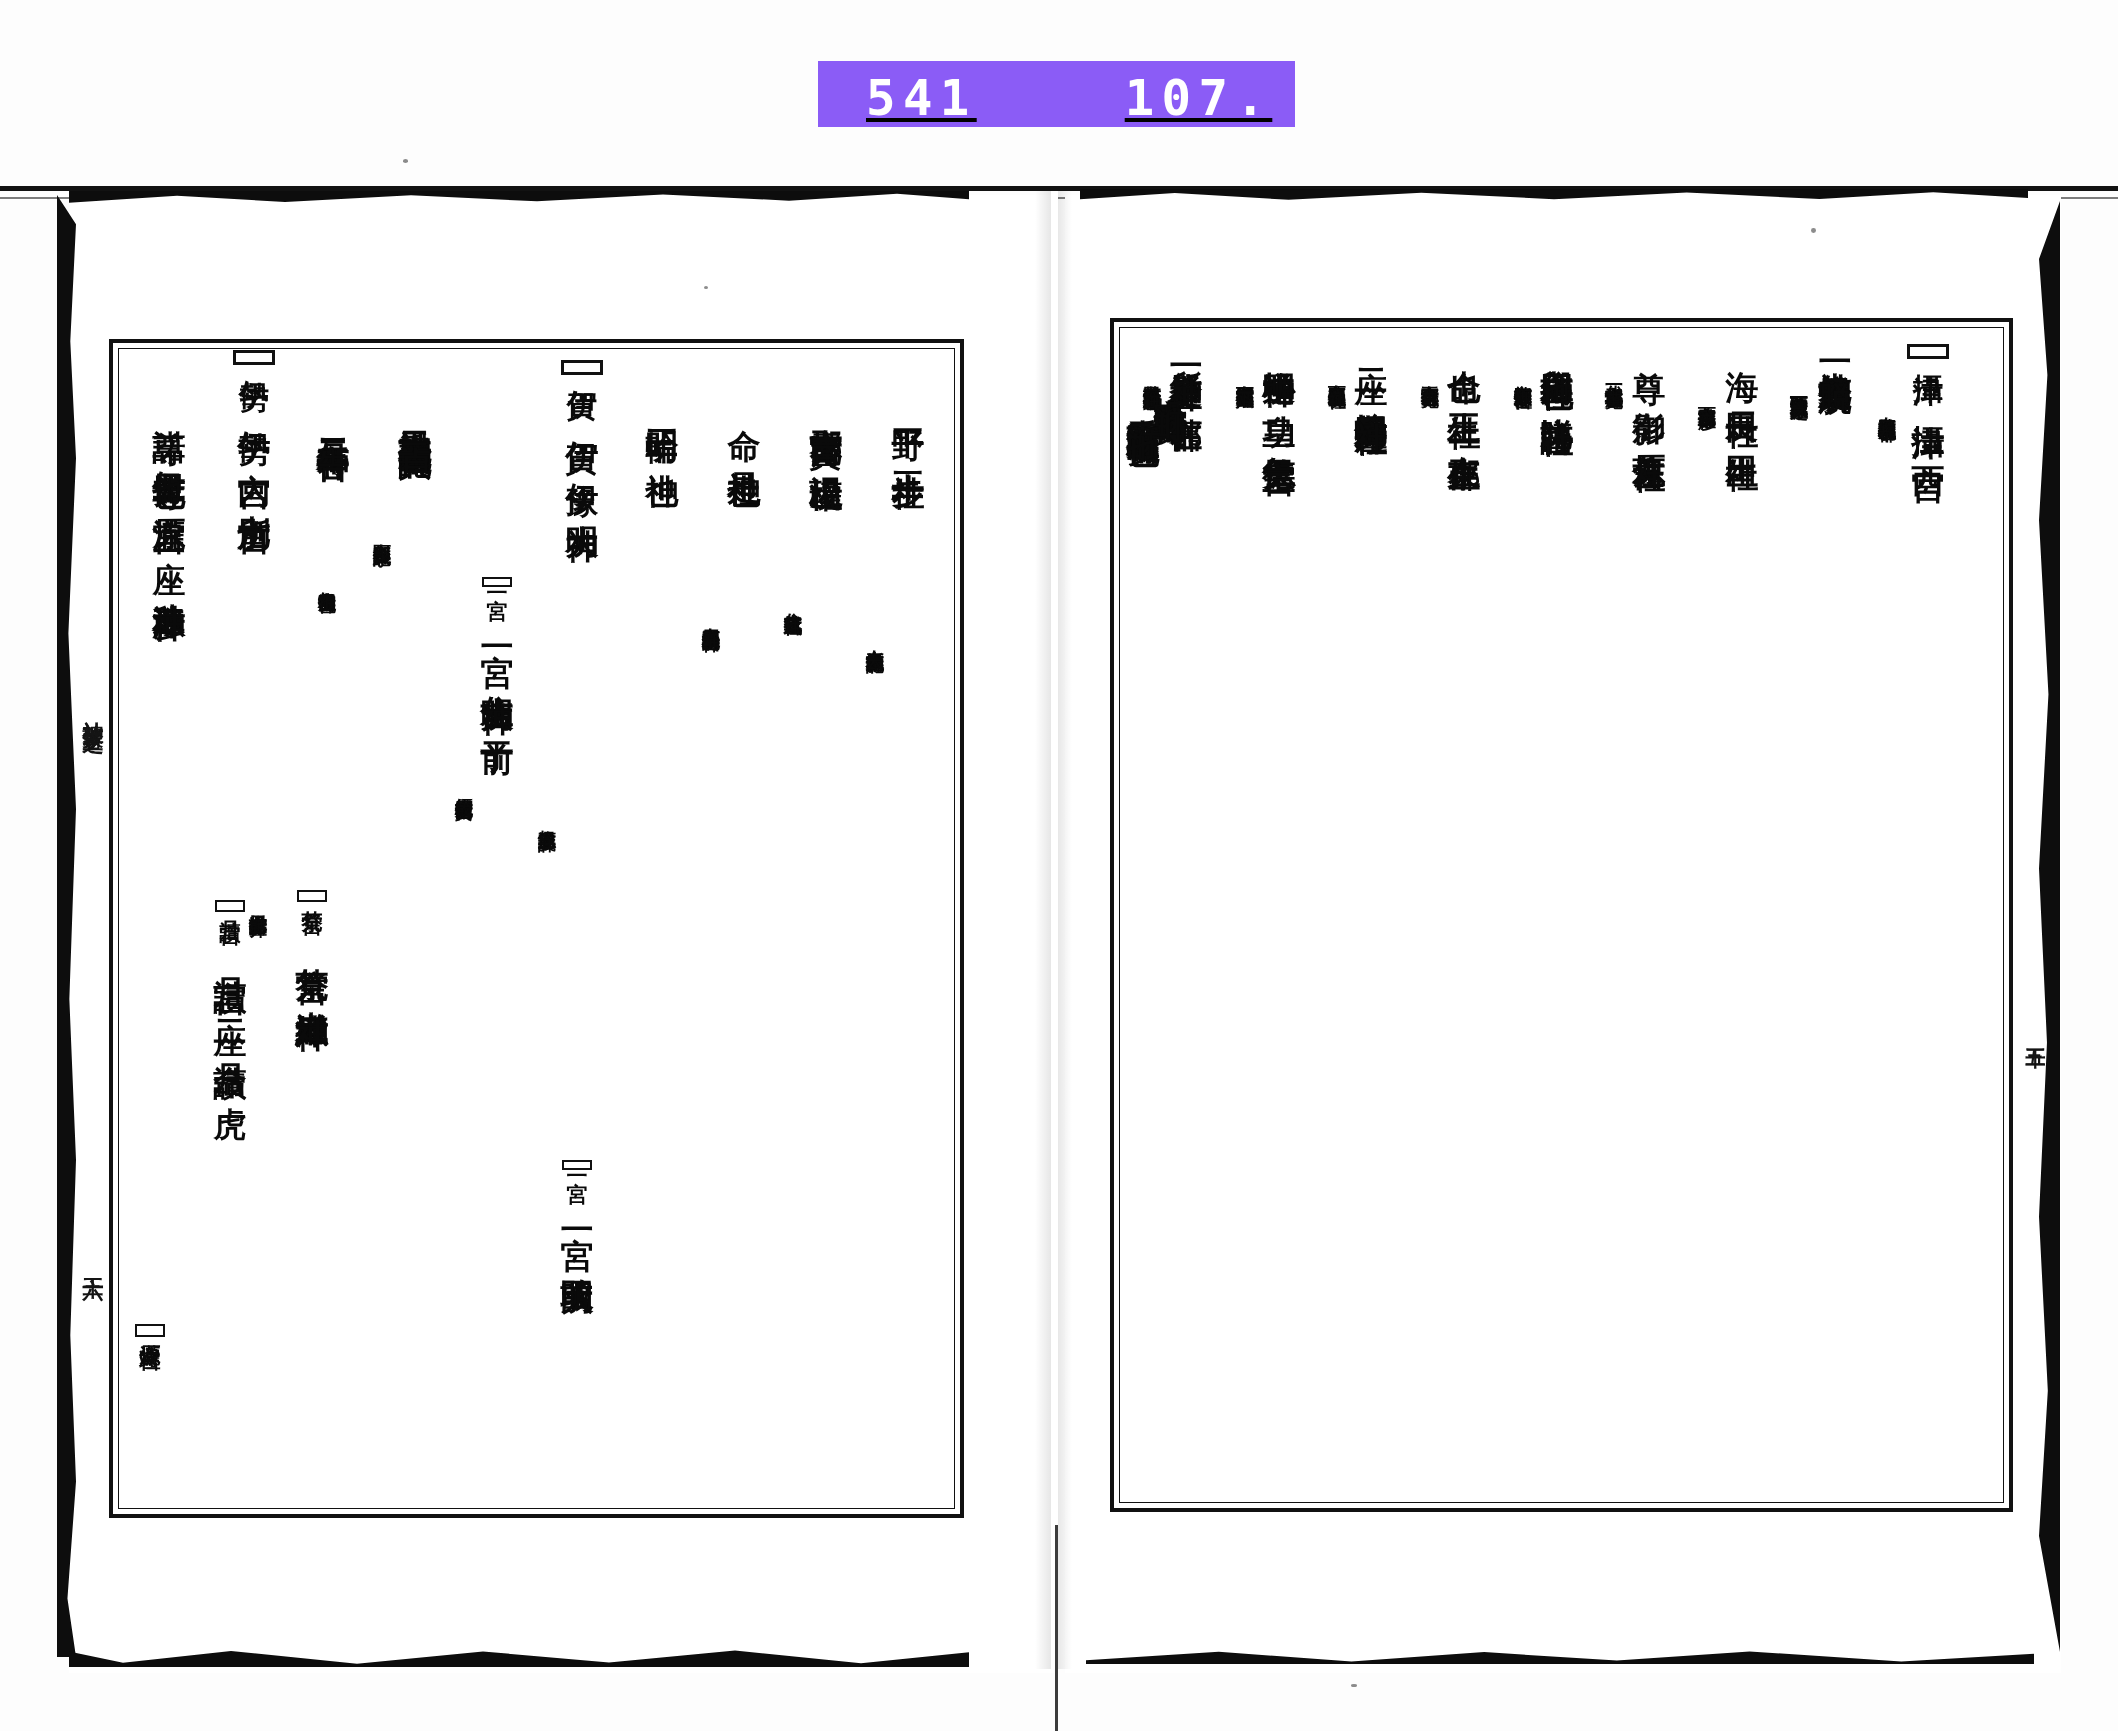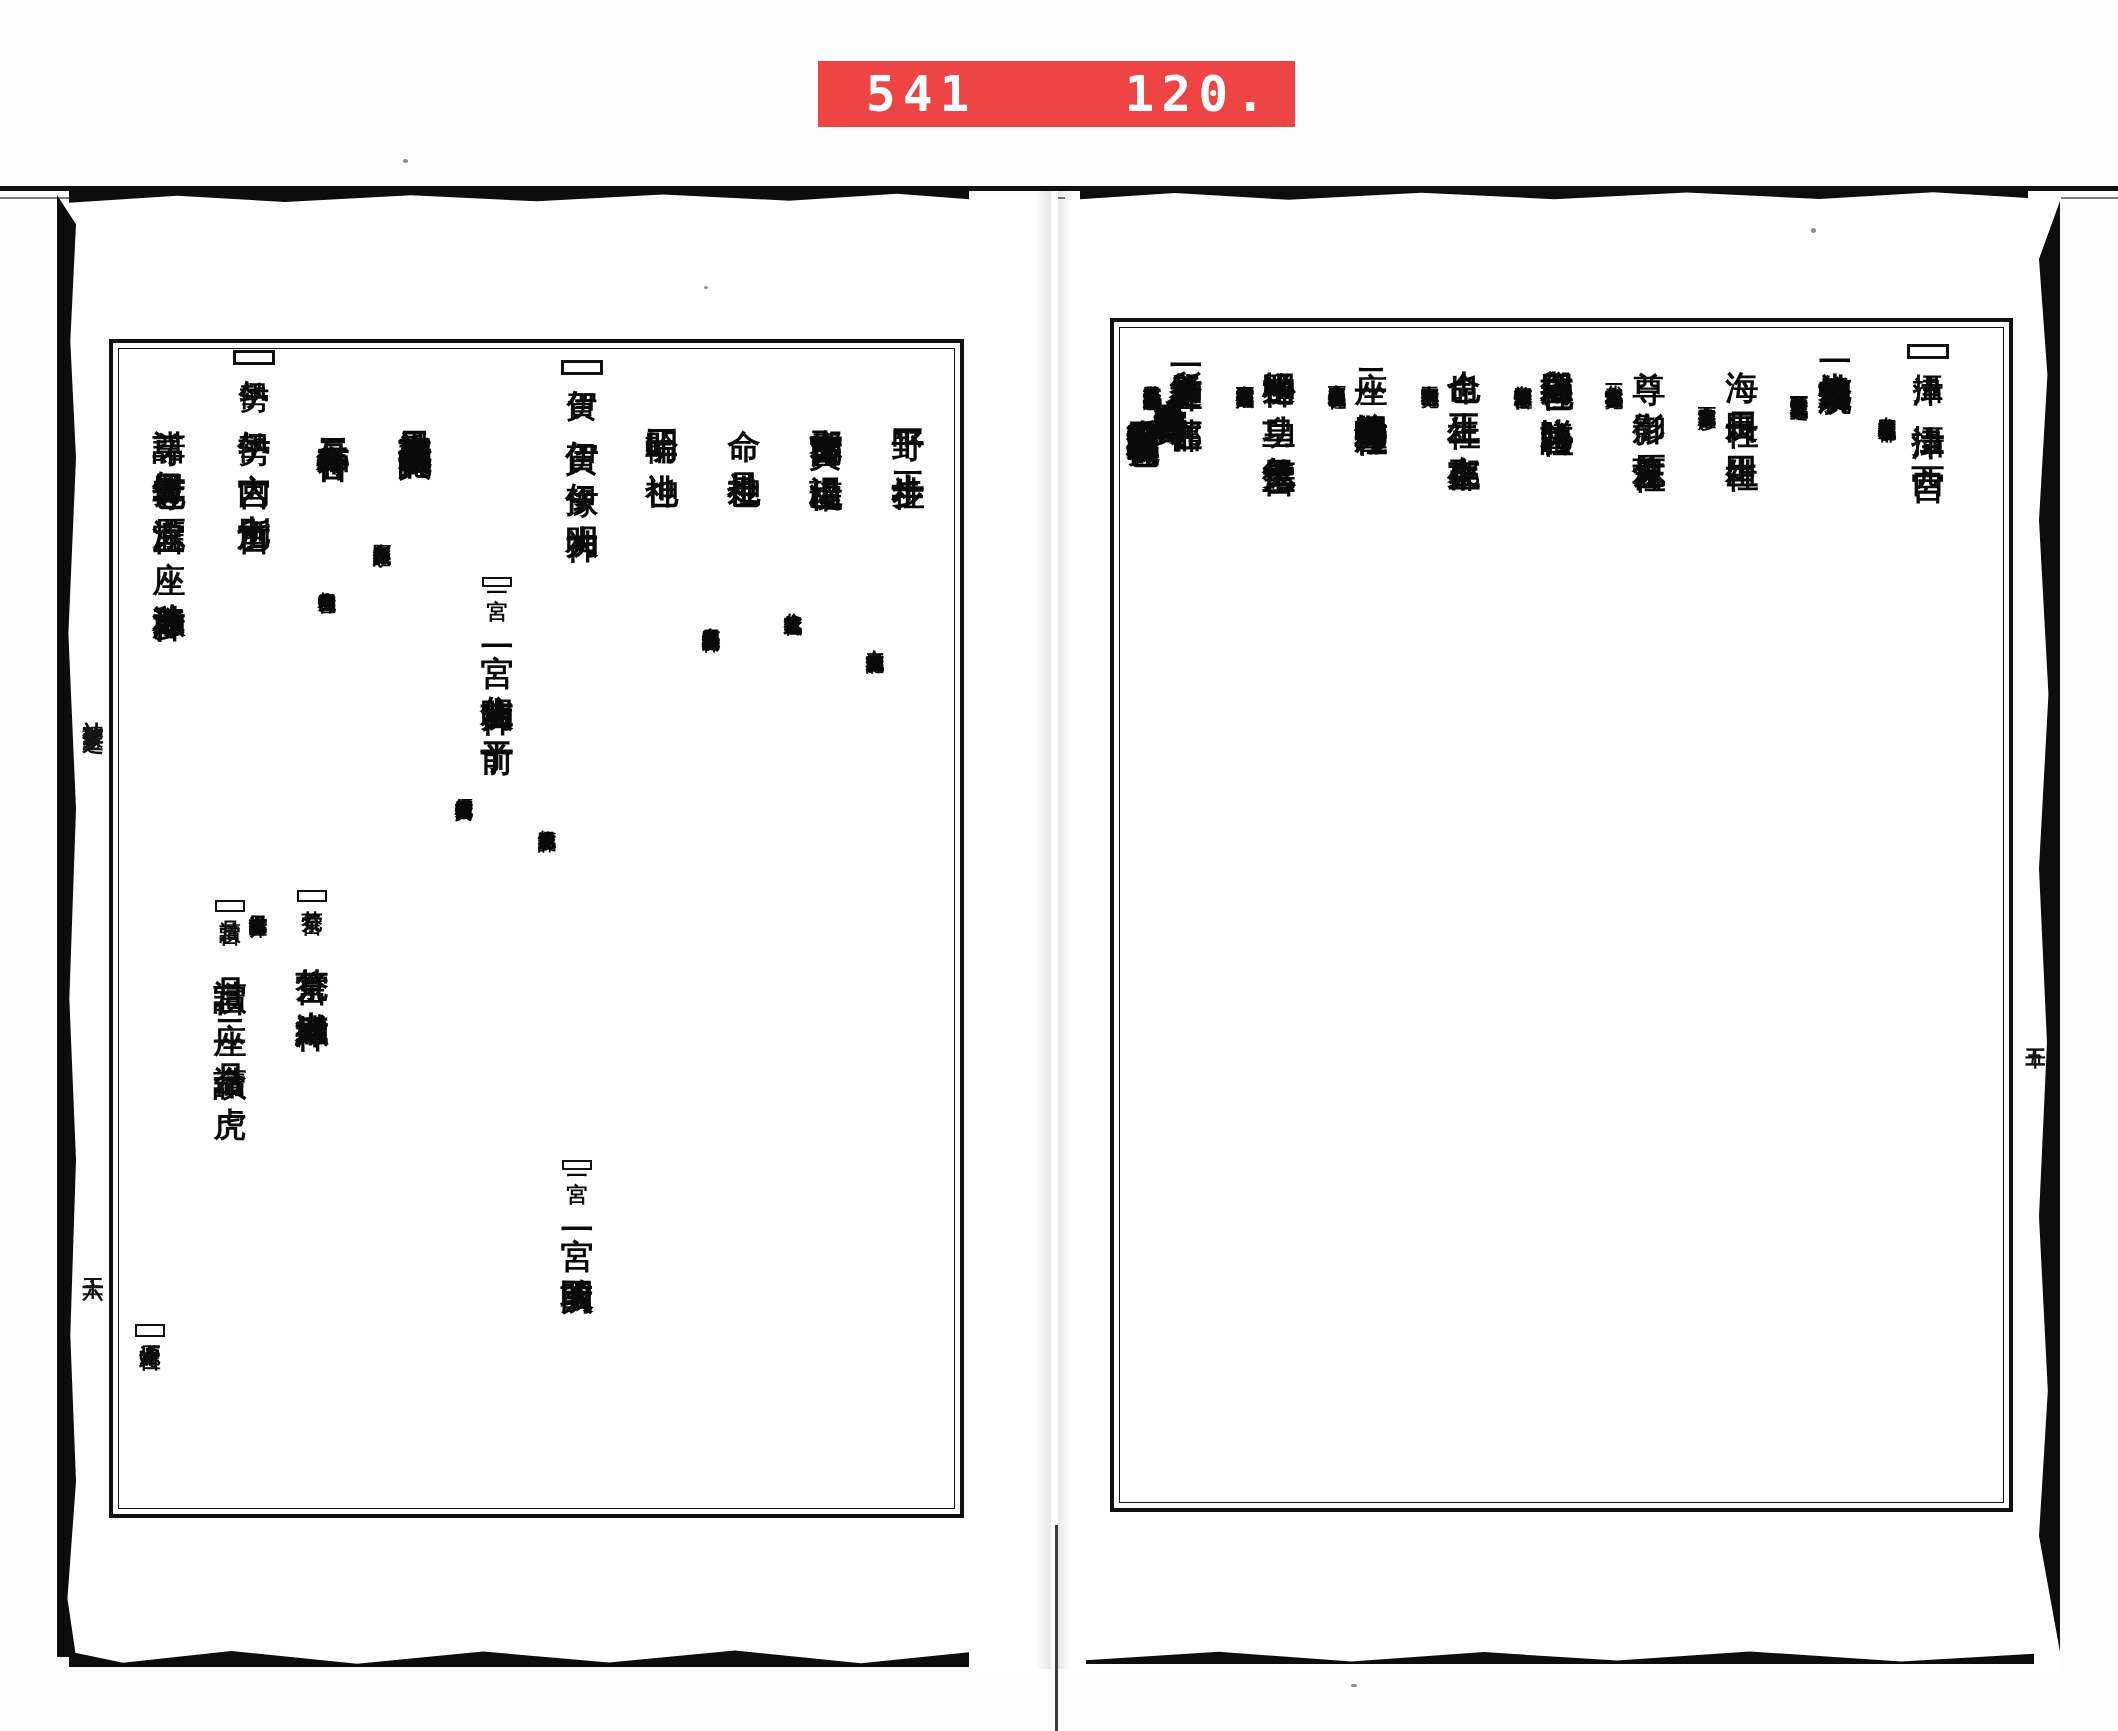--- a/index.html
+++ b/index.html
@@ -5,21 +5,21 @@
   html,body{margin:0;padding:0;background:#ffffff;}
   body{width:2119px;height:1731px;position:relative;overflow:hidden;
        font-family:"DejaVu Serif", serif;}
 
   
   #scan{position:absolute;left:0;top:0;width:2119px;height:1731px;
         background:#fdfdfd;}
 
   
   #film-strip{position:absolute;left:818px;top:61px;width:477px;height:66px;
-              background:#ef4444;display:flex;align-items:center;}
+              background:#8b5cf6;display:flex;align-items:flex-end;text-decoration:underline;}
   #film-strip .num{color:#ffffff;font-family:"DejaVu Sans Mono", monospace;
                    font-size:49px;letter-spacing:7.4px;font-weight:700;}
   #film-num-left{margin-left:48px;}
   #film-num-right{margin-left:148px;}
 
   
   .edge-line{position:absolute;background:#121212;}
   #edge-top-a{left:0;top:186px;width:2119px;height:4.8px;}
   #edge-top-b{left:0;top:197px;width:2119px;height:2.1px;opacity:.55;}
 
@@ -95,21 +95,21 @@
 </head>
 <body>
 
 <div id="scan">
 
   <div class="edge-line" id="edge-top-a"></div>
   <div class="edge-line" id="edge-top-b"></div>
 
   <div id="film-strip">
     <span class="num" id="film-num-left">541</span>
-    <span class="num" id="film-num-right">120.</span>
+    <span class="num" id="film-num-right">107.</span>
   </div>
 
   <div class="sheet" id="sheet-left"></div>
   <div class="sheet" id="sheet-right"></div>
 
   <div id="spine-shadow"></div>
   <div id="spine"></div>
   <div id="spine-tick"></div>
 
   <div class="ragged" id="rag-left-outer"></div>

